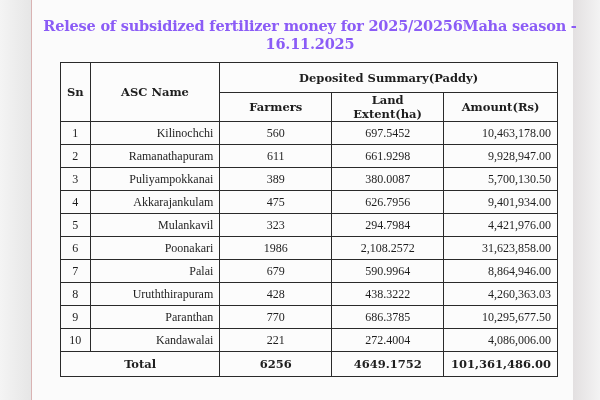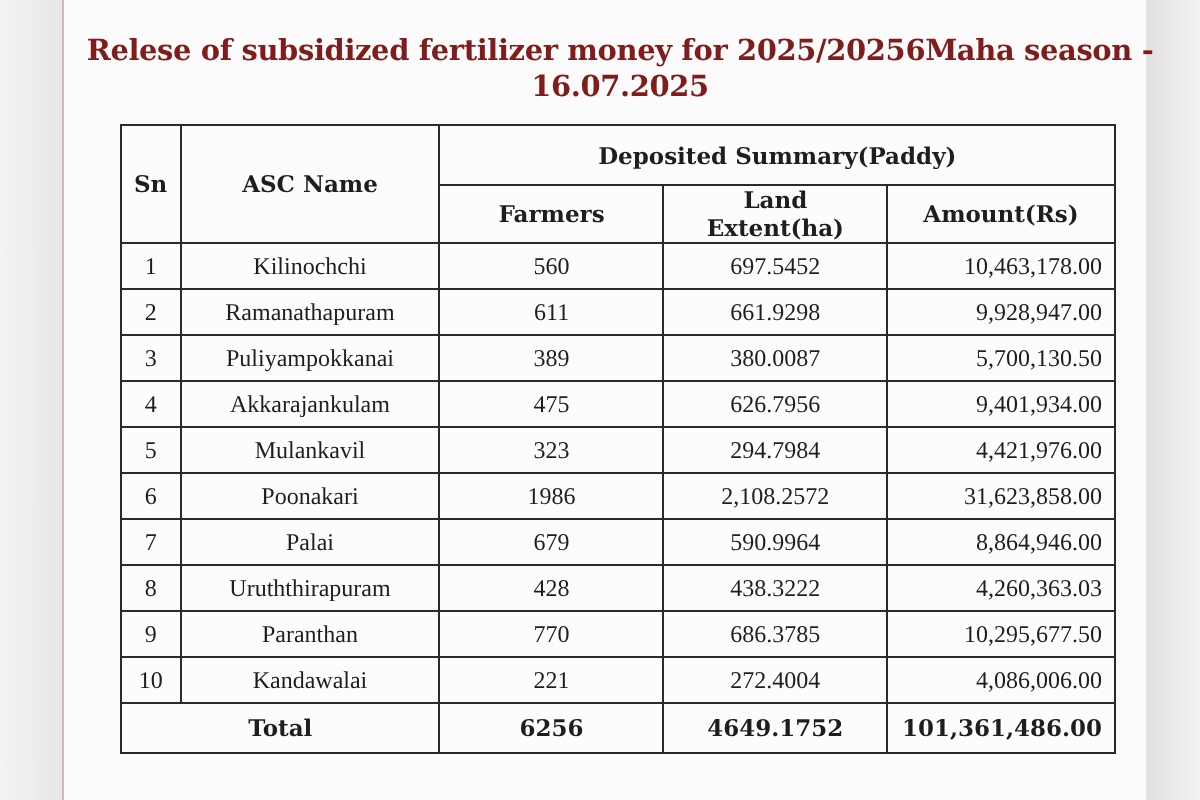--- a/index.html
+++ b/index.html
@@ -34,21 +34,21 @@
     .title {
       position: absolute;
       left: 40px;
       top: 17px;
       width: 540px;
       text-align: center;
       font-family: "DejaVu Serif", serif;
       font-weight: bold;
       font-size: 14.5px;
       line-height: 18px;
-      color: #7f1d1d;
+      color: #8b5cf6;
       letter-spacing: -0.2px;
     }
     .title .line1 { display: block; white-space: nowrap; }
     .title .line2 { display: block; }
     table.summary {
       position: absolute;
       left: 60px;
       top: 62px;
       width: 498px;
       border-collapse: collapse;
@@ -68,21 +68,21 @@
       font-size: 11.5px;
     }
     th.sn-h { width: 14px; padding: 0 4px; }
     th.name-h { width: 118px; border-radius: 19px; }
     th.farmers-h { width: 101px; }
     th.land-h { width: 100px; }
     th.amount-h { width: 101px; }
     tr.head1 th { height: 29px; }
     tr.head2 th { height: 24px; }
     td.sn { text-align: center; padding: 0 3px; }
-    td.name { text-align: center; padding-left: 4px; }
+    td.name { text-align: right; padding-left: 4px; }
     td.num { text-align: center; }
     td.amt { text-align: right; padding-right: 4px; }
     tr.total td {
       font-family: "DejaVu Serif", serif;
       font-weight: bold;
       font-size: 11.5px;
       height: 24px;
       margin-top: 30px;
     }
     tr.total td.total-label { text-align: center; }
@@ -90,21 +90,21 @@
 </head>
 <body>
 
 <div class="edge-left"></div>
 <div class="edge-right"></div>
 
 <div class="page"></div>
 
 <div class="title">
   <span class="line1">Relese of subsidized fertilizer money for 2025/20256Maha season  -</span>
-  <span class="line2">16.07.2025</span>
+  <span class="line2">16.11.2025</span>
 </div>
 
 <table class="summary">
   <thead>
     <tr class="head1">
       <th class="sn-h" rowspan="2">Sn</th>
       <th class="name-h" rowspan="2">ASC Name</th>
       <th colspan="3">Deposited Summary(Paddy)</th>
     </tr>
     <tr class="head2">

